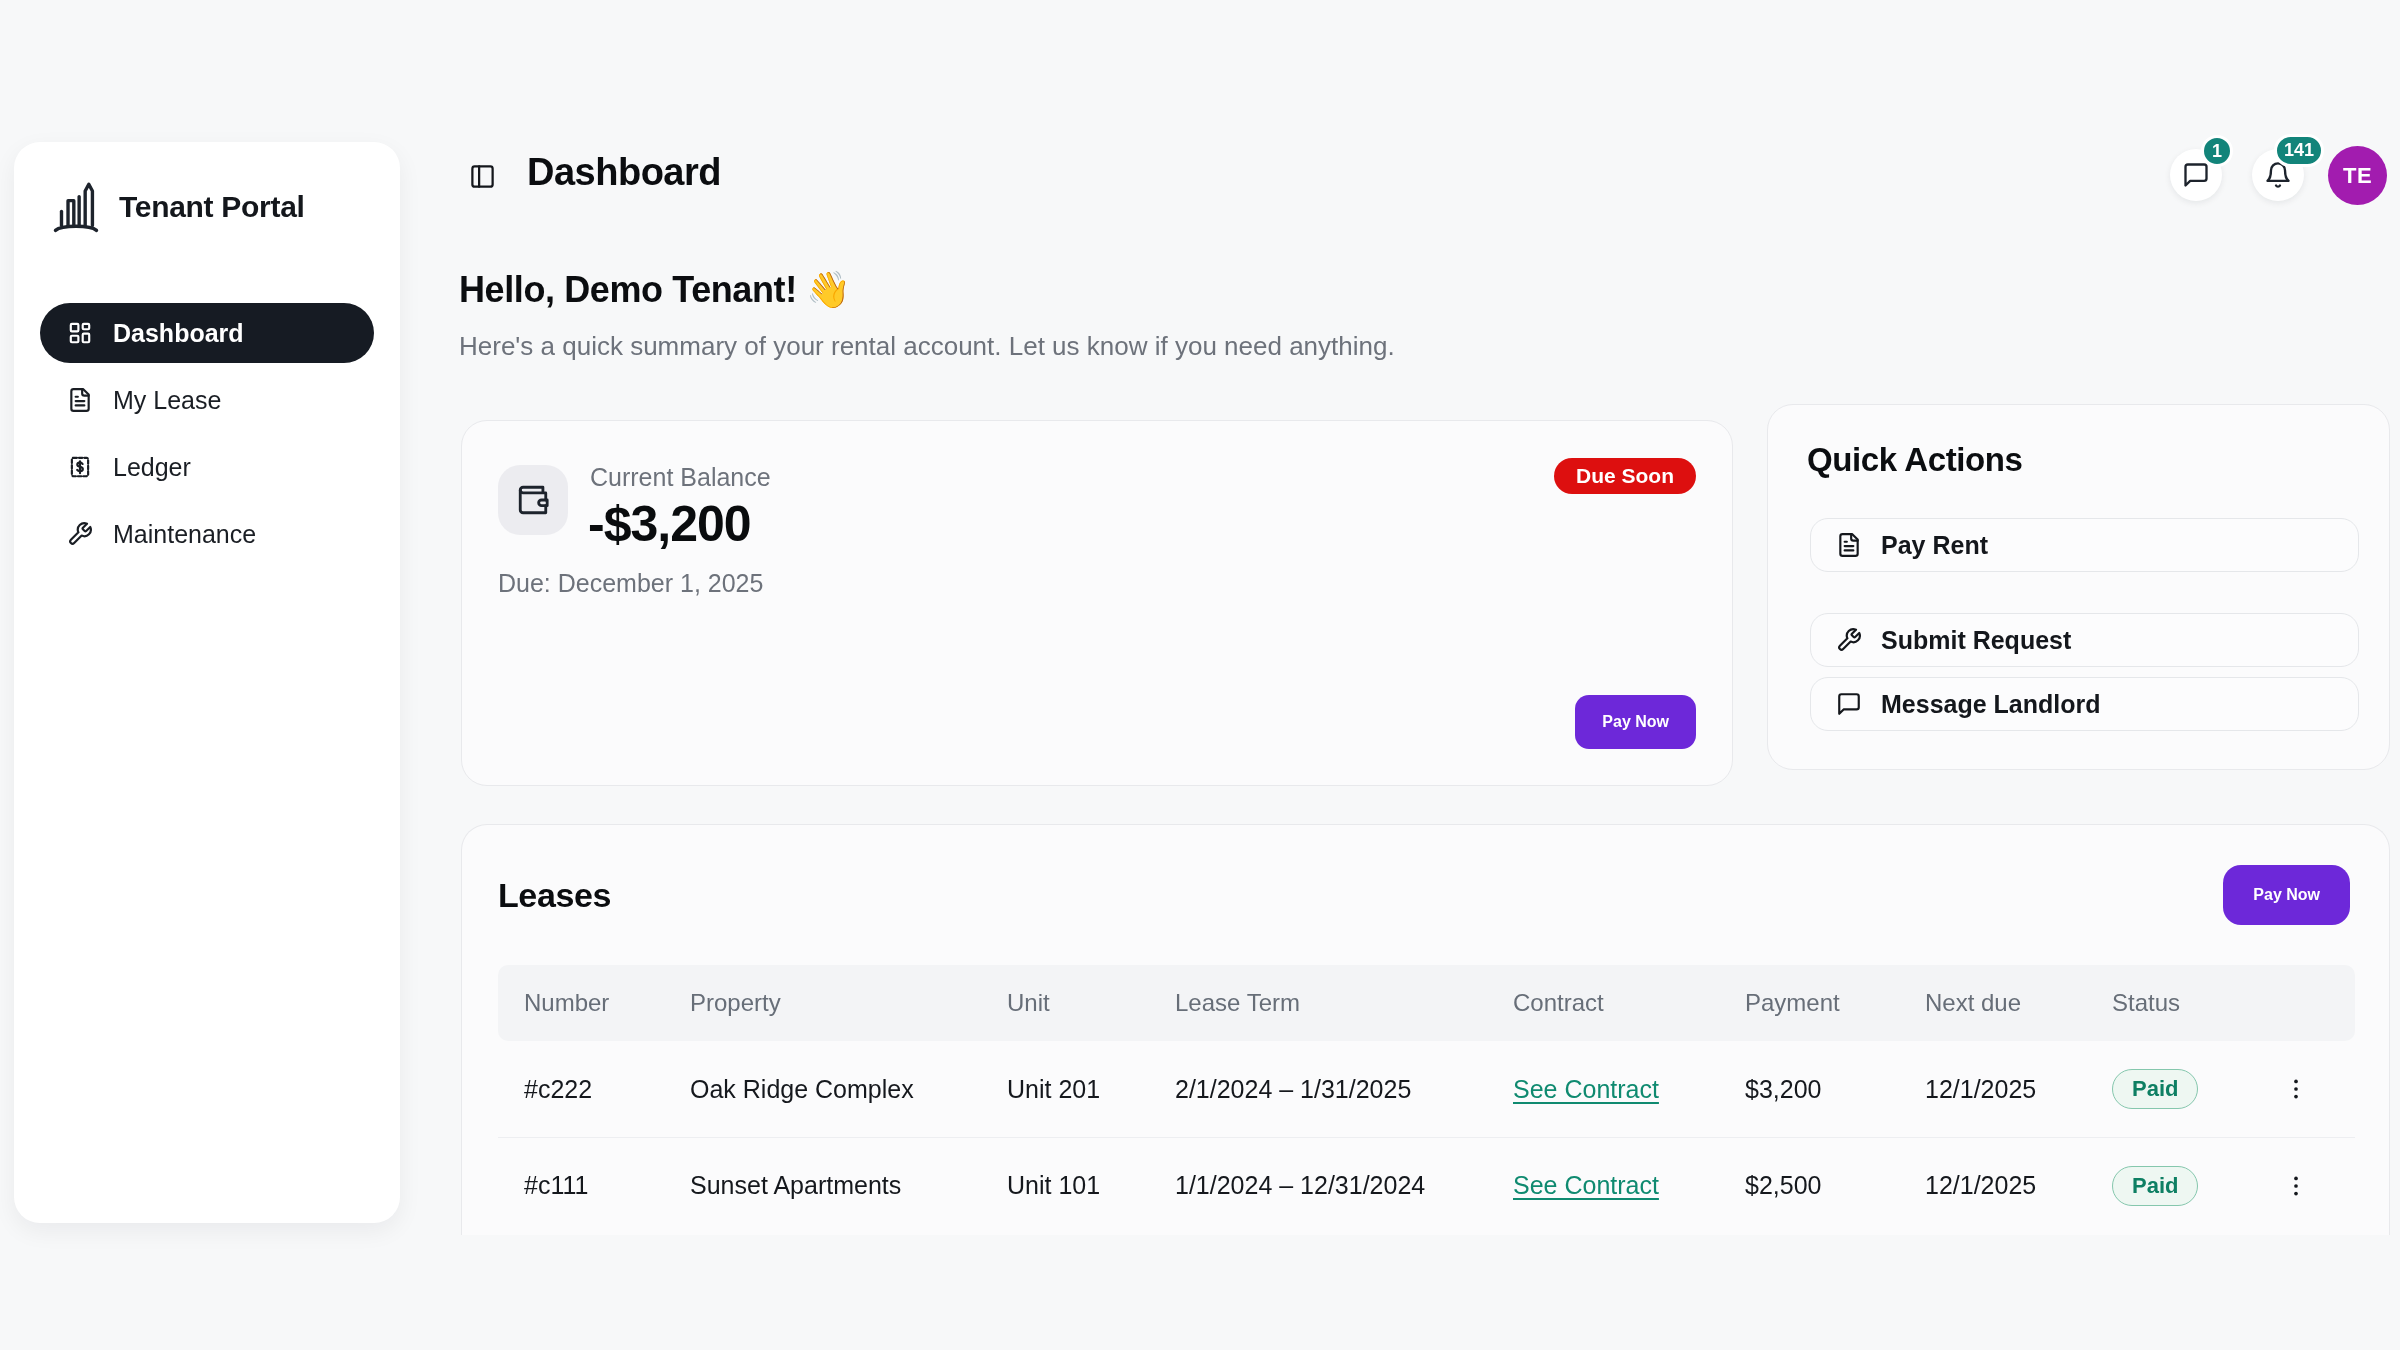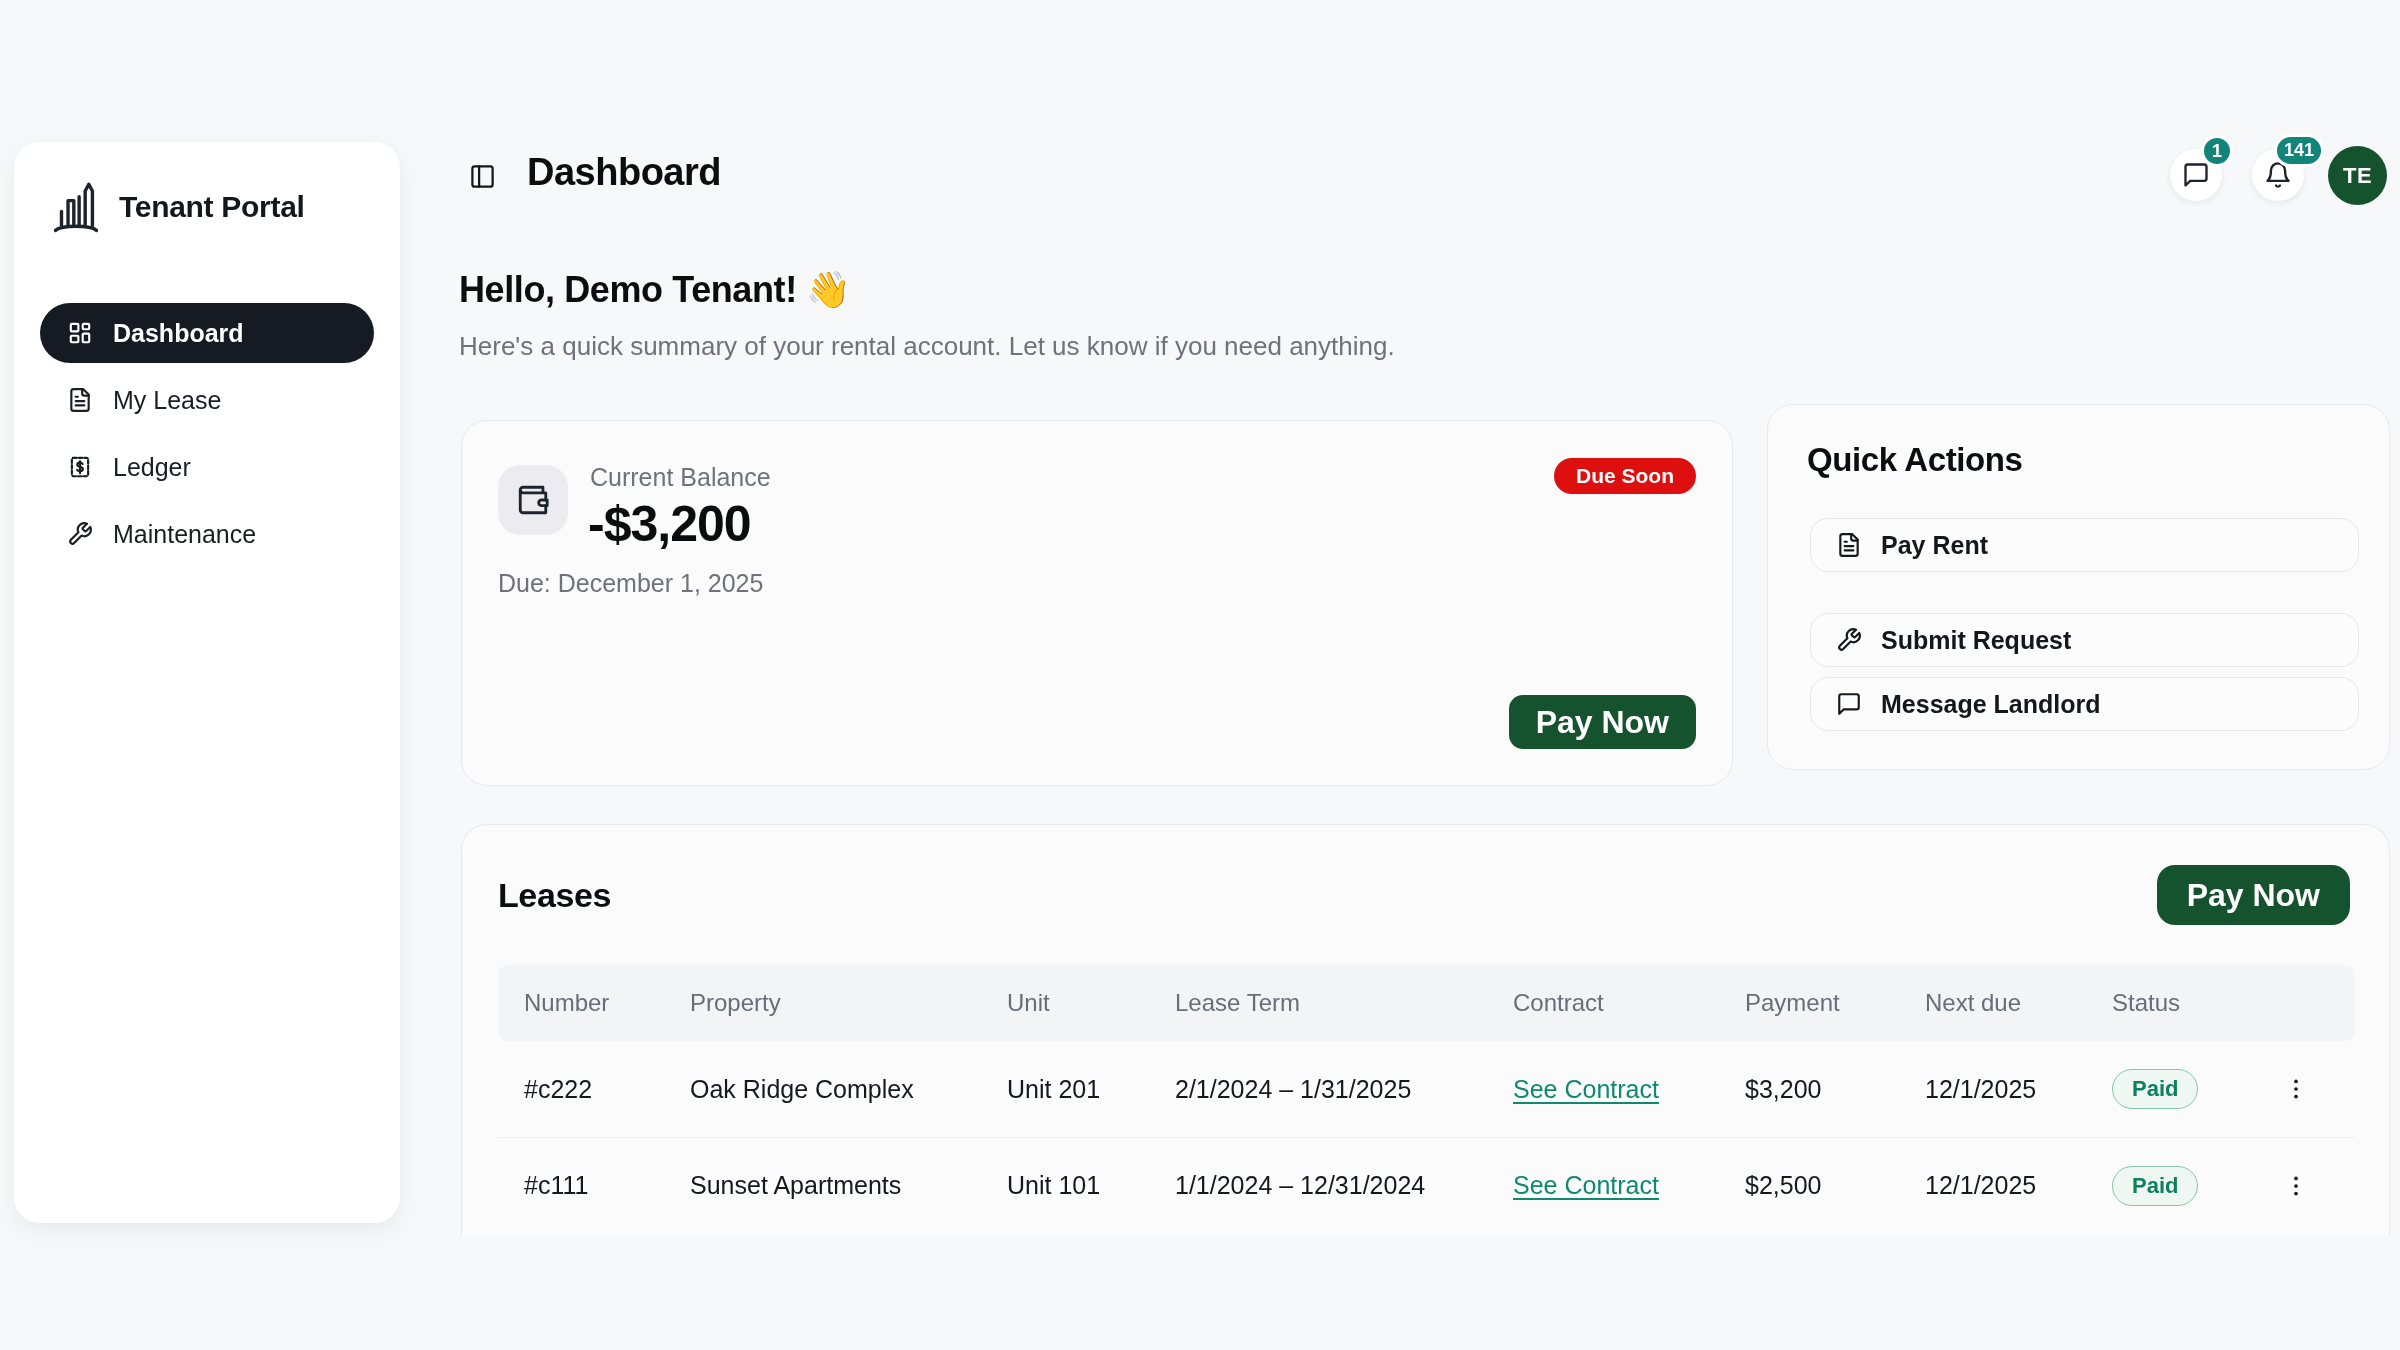--- a/index.html
+++ b/index.html
@@ -43,21 +43,21 @@
   .bell-btn { left:2252px; top:149px; width:52px; height:52px; }
   .badge {
     position:absolute; background:#12847a; color:#fff; border:3px solid #ffffff;
     border-radius:999px; font-size:18px; font-weight:700;
     display:flex; align-items:center; justify-content:center; z-index:3;
   }
   .chat-badge { left:2201px; top:135px; min-width:32px; height:32px; padding:0 6px; }
   .bell-badge { left:2274px; top:134px; min-width:48px; height:33px; padding:0 7px; }
   .avatar {
     left:2328px; top:146px; width:59px; height:59px; border-radius:50%;
-    background:#14532d; color:#ffffff; font-size:22px; font-weight:600;
+    background:#a21caf; color:#ffffff; font-size:22px; font-weight:600;
     display:flex; align-items:center; justify-content:center; cursor:pointer; letter-spacing:.5px;
   }
 
   
   .greet-title { left:459px; top:269px; font-size:36px; font-weight:700; color:#0b0d10; letter-spacing:-.4px; }
   .greet-sub { left:459px; top:331px; font-size:26px; color:#6d727b; }
 
   
   .card {
     position:absolute; background:#fbfbfc; border:1.5px solid #e8e9ec; border-radius:26px;
@@ -73,22 +73,22 @@
   }
   .bal-label { position:absolute; left:128px; top:42px; font-size:25px; color:#6d727b; }
   .bal-amount { position:absolute; left:126px; top:74px; font-size:50px; font-weight:700; color:#0a0c0e; letter-spacing:-1px; }
   .due-badge {
     position:absolute; right:36px; top:37px; height:36px; padding:0 22px; border-radius:999px;
     background:#dd0f0f; color:#ffffff; font-size:21px; font-weight:700;
     display:flex; align-items:center;
   }
   .due-date { position:absolute; left:36px; top:148px; font-size:25px; color:#6d727b; }
   .btn-dark {
-    background:#14532d; color:#ffffff; border:none; border-radius:14px;
-    font-family:inherit; font-size:32px; font-weight:600; cursor:pointer;
+    background:#6d28d9; color:#ffffff; border:none; border-radius:14px;
+    font-family:inherit; font-size:16px; font-weight:600; cursor:pointer;
     display:flex; align-items:center; justify-content:center;
   }
   .bal-pay { position:absolute; right:36px; bottom:36px; height:54px; padding:0 27px; }
 
   
   .qa-title { position:absolute; left:39px; top:36px; font-size:33px; font-weight:700; color:#0b0d10; letter-spacing:-.4px; }
   .qa-btn {
     position:absolute; left:42px; width:549px; height:54px; border-radius:18px;
     border:1.5px solid #e5e7ea; background:#fcfcfd; cursor:pointer;
     display:flex; align-items:center; gap:19px; padding-left:25px;

